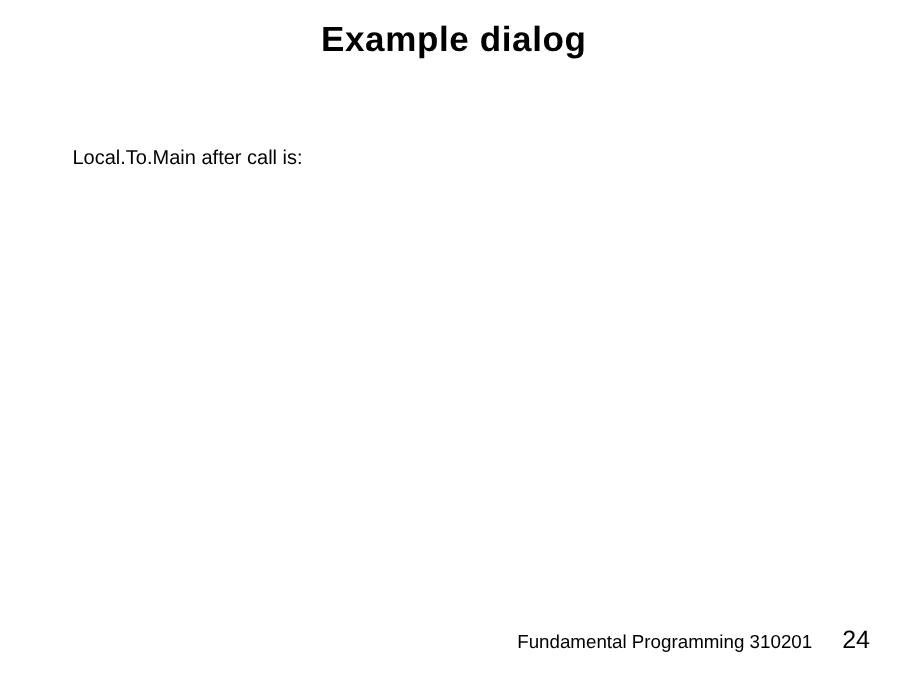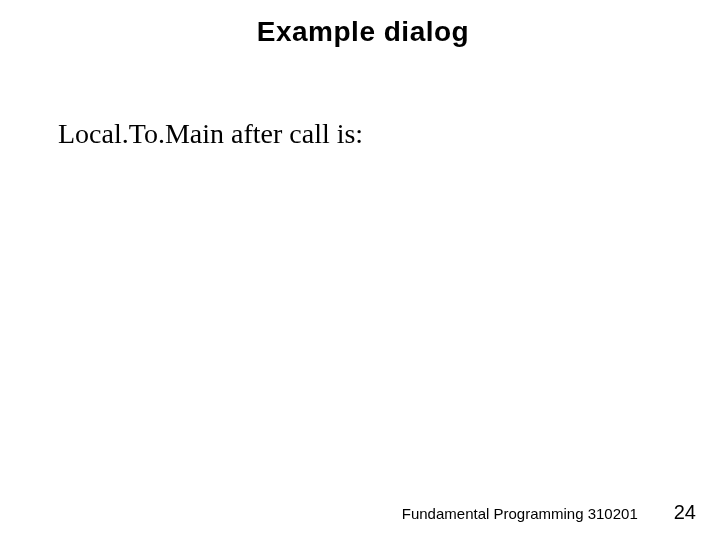--- a/index.html
+++ b/index.html
@@ -25,32 +25,32 @@
     width: 100%;
     text-align: center;
     font-size: 28px;
     font-weight: 700;
     letter-spacing: 0.5px;
   }
   .body-text {
     position: absolute;
     top: 118px;
     left: 58px;
-    font-family: Liberation Serif, serif;
-    font-size: 28px;
+    font-family: Liberation Sans, sans-serif;
+    font-size: 16px;
     white-space: pre;
   }
   .footer {
     position: absolute;
     bottom: 16px;
     right: 24px;
     font-size: 15px;
     display: flex;
     align-items: baseline;
-    gap: 36px;
+    gap: 24px;
   }
   .footer .course {
     font-family: "Comic Sans MS", "Comic Sans", cursive, sans-serif;
   }
   .footer .page {
     font-family: "Comic Sans MS", "Comic Sans", cursive, sans-serif;
     font-size: 20px;
   }
 </style>
 </head>

